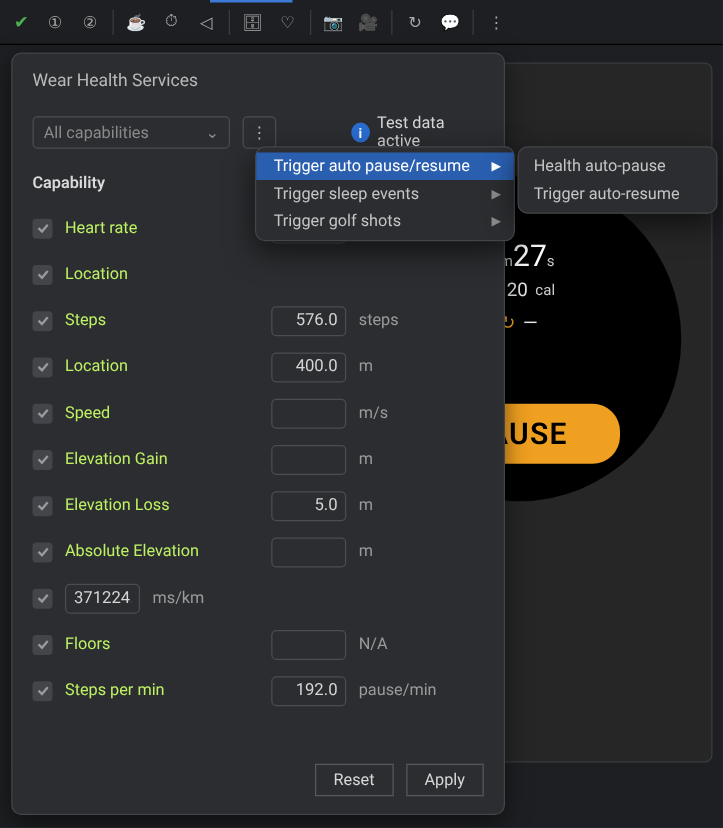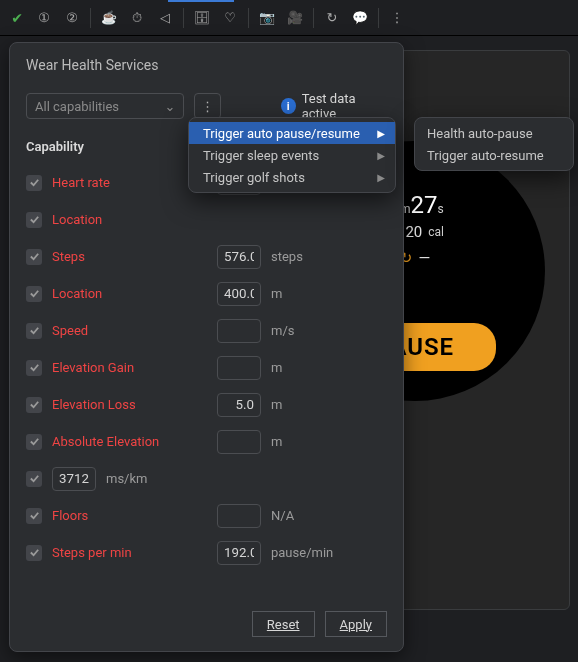--- a/index.html
+++ b/index.html
@@ -27,29 +27,29 @@
     .select { width: 168px; height: 26px; background:#2b2d30; border: 1px solid #4b4d51; border-radius: 4px; display:flex; align-items:center; padding: 0 8px; color:#8a8a8a; justify-content:space-between; }
     .kebab-btn { width: 28px; height: 26px; border:1px solid #4b4d51; border-radius: 4px; display:flex; align-items:center; justify-content:center; }
     .status { display:flex; align-items:center; gap:6px; margin-left: 50px; color:#d7d7d7; }
     .info-ico { width:16px; height:16px; background:#2a6dd0; border-radius:50%; display:flex; align-items:center; justify-content:center; color:#fff; font-size:11px; font-weight:bold; }
 
     .col-header { font-weight: 600; color: #dadada; margin-bottom: 10px; }
 
     .cap-row { display:flex; align-items:center; height: 37px; }
     .checkbox { width:16px; height:16px; background:#43454a; border-radius:3px; display:flex; align-items:center; justify-content:center; margin-right: 10px; }
     .checkbox svg { stroke:#9a9a9a; }
-    .label { flex: 0 0 165px; color:#ef4444; }
-    .input { width: 44px; height: 24px; background:#2b2d30; border:1px solid #4b4d51; border-radius:4px; padding: 0 6px; color:#d5d5d5; text-align:right; margin-right:10px; }
+    .label { flex: 0 0 165px; color:#bef264; }
+    .input { width: 60px; height: 24px; background:#2b2d30; border:1px solid #4b4d51; border-radius:4px; padding: 0 6px; color:#d5d5d5; text-align:right; margin-right:10px; }
     .unit { color:#9b9b9b; }
 
     .footer { position:absolute; bottom: 14px; right: 16px; display:flex; gap:10px; }
-    .btn { height: 26px; padding: 0 14px; background:#2b2d30; border:1px solid #55585d; border-radius:0; color:#d7d7d7; display:flex; align-items:center;text-decoration:underline; }
+    .btn { height: 26px; padding: 0 14px; background:#2b2d30; border:1px solid #55585d; border-radius:0; color:#d7d7d7; display:flex; align-items:center; }
 
     
-    .menu1 { position:absolute; left: 188px; top: 117px; width: 208px; background:#2b2d30; border:1px solid #43454a; border-radius:8px; padding: 4px 0; box-shadow: 0 8px 24px rgba(0,0,0,.6); z-index:5; }
+    .menu1 { position:absolute; left: 204px; top: 117px; width: 208px; background:#2b2d30; border:1px solid #43454a; border-radius:8px; padding: 4px 0; box-shadow: 0 8px 24px rgba(0,0,0,.6); z-index:5; }
     .menu-item { height: 22px; display:flex; align-items:center; justify-content:space-between; padding: 0 10px 0 14px; color:#c5c5c5; font-size: 13px; }
     .menu-item.highlight { background:#2a5fb0; color:#fff; }
     .menu-item .arr { font-size: 10px; color:#8a8a8a; }
     .menu-item.highlight .arr { color:#fff; }
 
     .menu2 { position:absolute; left: 414px; top: 117px; width: 160px; background:#2b2d30; border:1px solid #43454a; border-radius:8px; padding: 4px 0; box-shadow: 0 8px 24px rgba(0,0,0,.6); z-index:5; }
     .menu2 .menu-item { padding: 0 12px; }
   </style>
 </head>
 <body>

